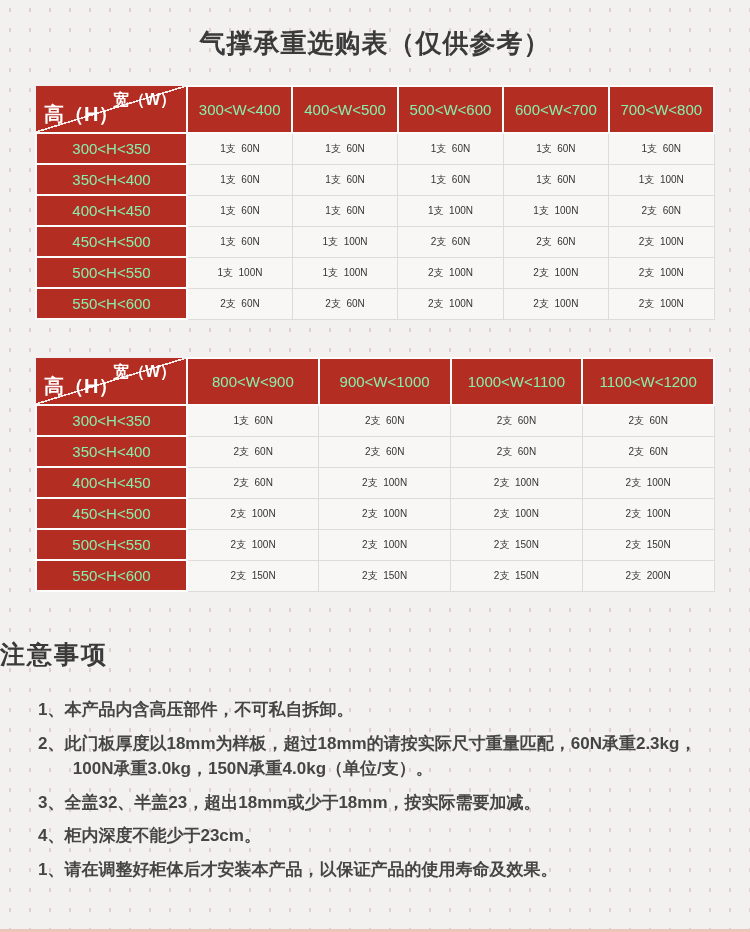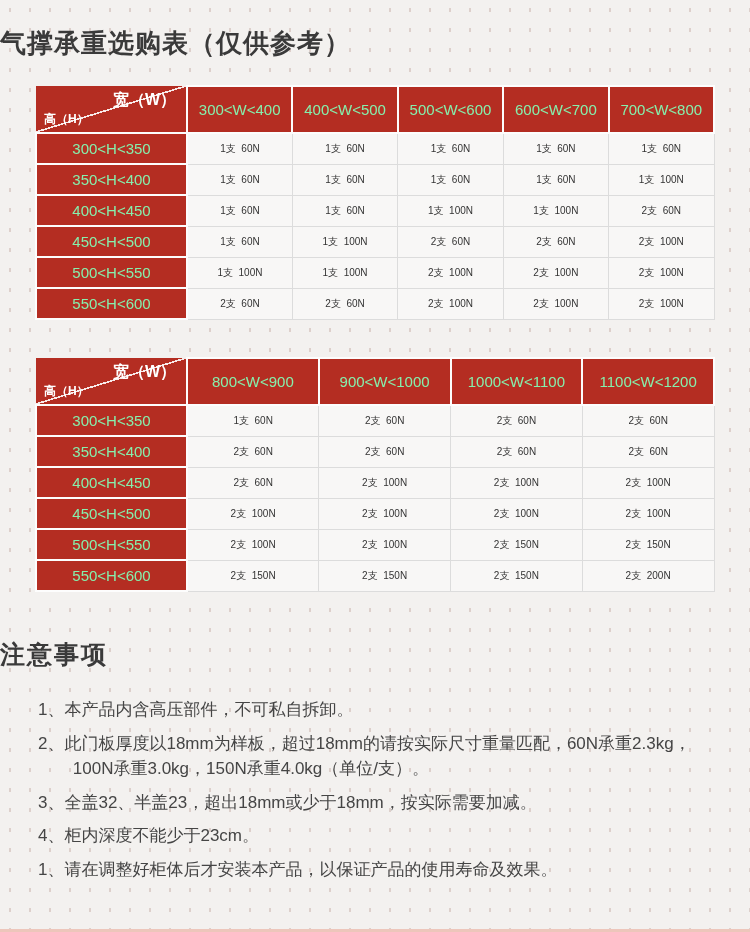--- a/index.html
+++ b/index.html
@@ -9,20 +9,21 @@
     background-color:#f3f1ef;
     background-image:radial-gradient(ellipse 1.3px 2.6px at 50% 50%, rgba(203,180,173,.55) 0 98%, transparent 100%);
     background-size:20px 20px;
     font-family:"Liberation Sans",sans-serif;
     box-sizing:border-box;
     border-bottom:3px solid #edc6bb;
     overflow:hidden;
   }
   .page-title{
     margin:0;padding-top:26px;
+    text-align:center;
     font-size:26px;font-weight:bold;color:#3a3a3a;
     letter-spacing:1px;
   }
   table.spec{
     width:680px;
     margin:4px auto;
     border-collapse:collapse;
     table-layout:fixed;
   }
   table.spec.t1{margin-top:24px;}
@@ -58,37 +59,38 @@
         rgba(255,255,255,.9) calc(50% + 0.8px),
         transparent calc(50% + 0.8px),
         transparent 100%) #b42d22;
   }
   th.corner .w-label{
     position:absolute;top:4px;right:10px;
     color:#fff;font-size:16px;
   }
   th.corner .h-label{
     position:absolute;bottom:4px;left:8px;
-    color:#fff;font-size:12px;text-align:center;
+    color:#fff;font-size:20px;text-align:center;
   }
   .notes-title{
     margin:0;margin-top:46px;
     text-align:left;
     font-size:25px;font-weight:bold;color:#3a3a3a;
     letter-spacing:2px;
   }
   .notes{
     margin:26px 34px 0 38px;
     font-size:17px;color:#454545;
   }
   .note{
     padding-left:2.05em;
     text-indent:-2.05em;
     line-height:1.5;
     margin-bottom:8px;
+    font-weight:bold;
   }
 </style>
 </head>
 <body>
 
 <div class="page">
 
   <h1 class="page-title">气撑承重选购表（仅供参考）</h1>
 
   <table class="spec t1">

